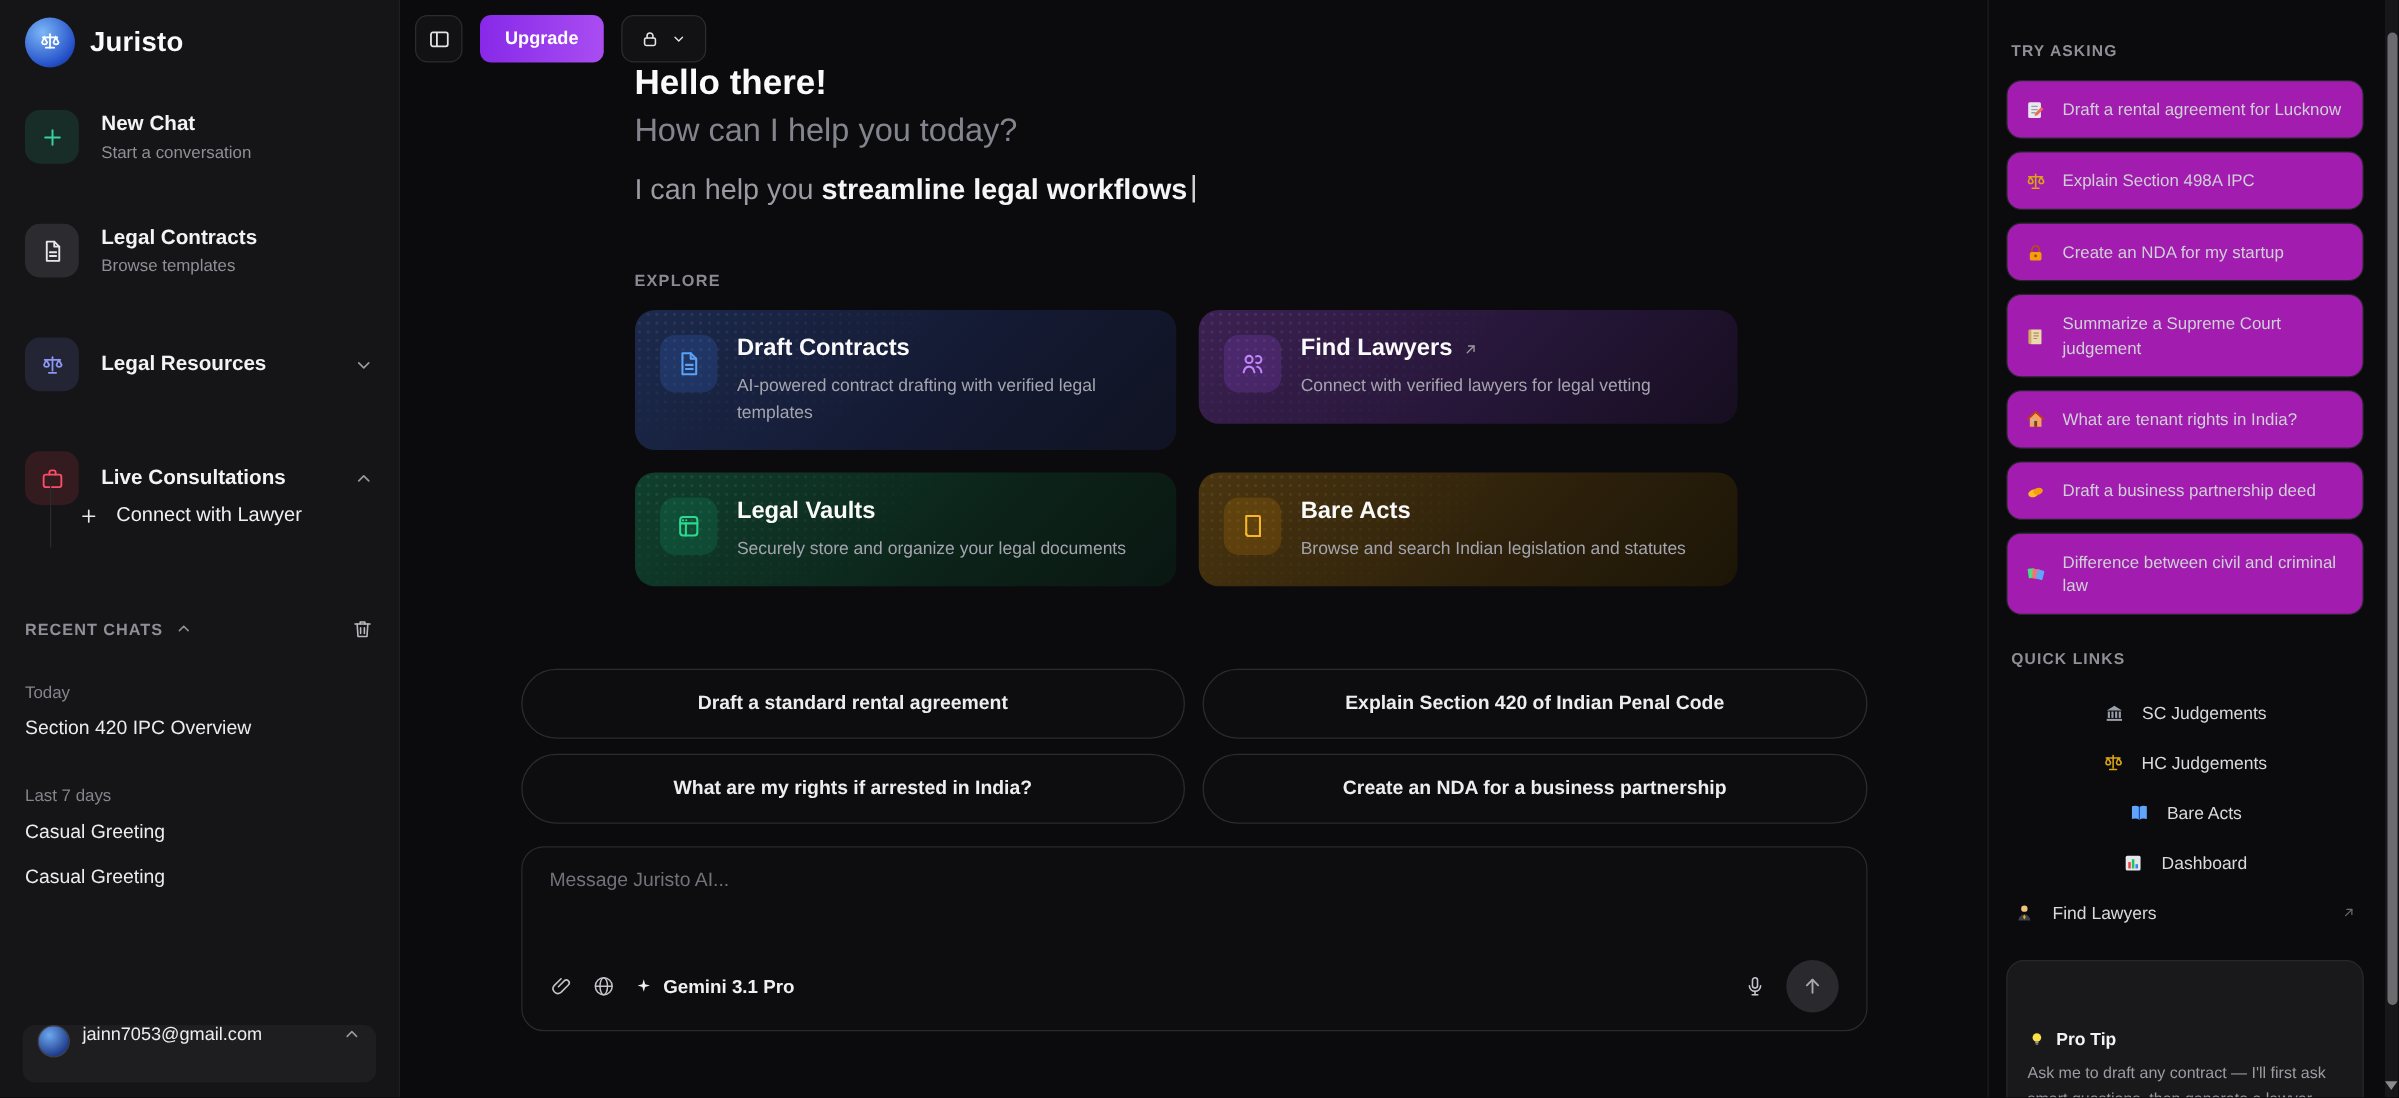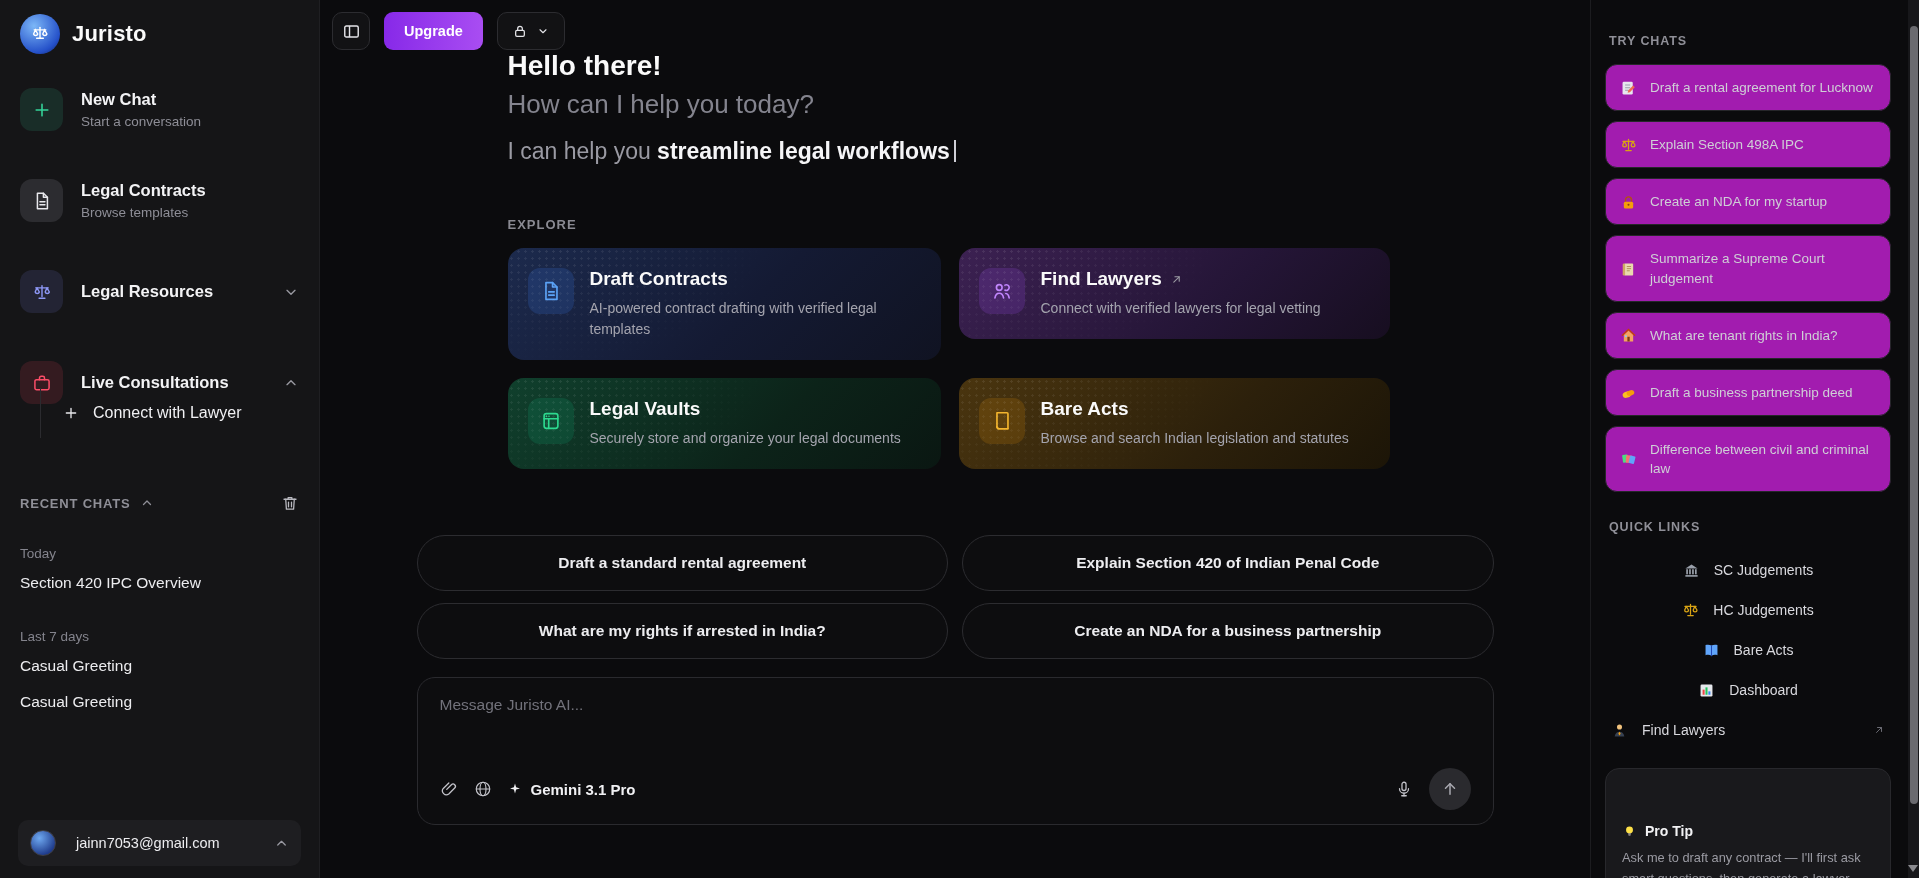--- a/index.html
+++ b/index.html
@@ -36,21 +36,21 @@
     font-size:16px; cursor:pointer; }
 
   .recent-header { display:flex; align-items:center; margin:56px 2px 0 2px; color:#8f8f97; }
   .recent-title { font-size:13px; font-weight:700; letter-spacing:.8px; }
   .recent-chev { margin-left:10px; }
   .trash-btn { margin-left:auto; color:#b9b9c0; cursor:pointer; }
   .group-label { font-size:13.5px; color:#84848d; margin:34px 2px 4px 2px; }
   .chat-item { font-size:15.5px; color:#ececef; padding:9px 2px; cursor:pointer; border-radius:8px; }
 
   .account-row { margin-top:auto; background:#1e1e21; border-radius:10px; height:46px;
-    display:flex; align-items:center; gap:20px; padding:0 12px; cursor:pointer; }
+    display:flex; align-items:flex-start; gap:10px; padding:0 12px; cursor:pointer; }
   .avatar { width:26px; height:26px; border-radius:50%; flex:none;
     background:radial-gradient(circle at 35% 30%, #6ea8f0, #1e3a8a 75%); border:1px solid #3f3f46; }
   .account-email { font-size:14.5px; color:#ededf0; }
   .account-chev { margin-left:auto; color:#9a9aa2; }
 
   
   .main { flex:1; position:relative; height:878px; overflow:hidden; }
   .toolbar { position:absolute; top:12px; left:12px; display:flex; gap:14px; align-items:center; z-index:5; }
   .tb-btn { height:38px; background:#121214; border:1px solid #2c2c30; border-radius:10px;
     display:flex; align-items:center; justify-content:center; color:#e4e4e8; cursor:pointer; }
@@ -397,21 +397,21 @@
               <path d="M12 19V5"></path>
               <path d="M6 11l6-6 6 6"></path>
             </svg>
         </button>
       </div>
     </div>
   </div>
 </main>
 
 <aside class="rail">
-  <div class="rail-header">TRY CHATS</div>
+  <div class="rail-header">TRY ASKING</div>
 
   <div class="ask-item">
     <span class="ask-icon">
       <svg width="17" height="17" viewBox="0 0 20 20">
           <rect x="3" y="2" width="12" height="15" rx="1.5" fill="#e7e7ee"></rect>
           <path d="M6 6h6M6 9h6M6 12h4" stroke="#9aa0ab" stroke-width="1.2"></path>
           <path d="M9.6 12.4l5.8-5.8 2 2-5.8 5.8-2.6.6z" fill="#ef6b52"></path>
         </svg>
     </span>
     <span class="ask-label">Draft a rental agreement for Lucknow</span>

